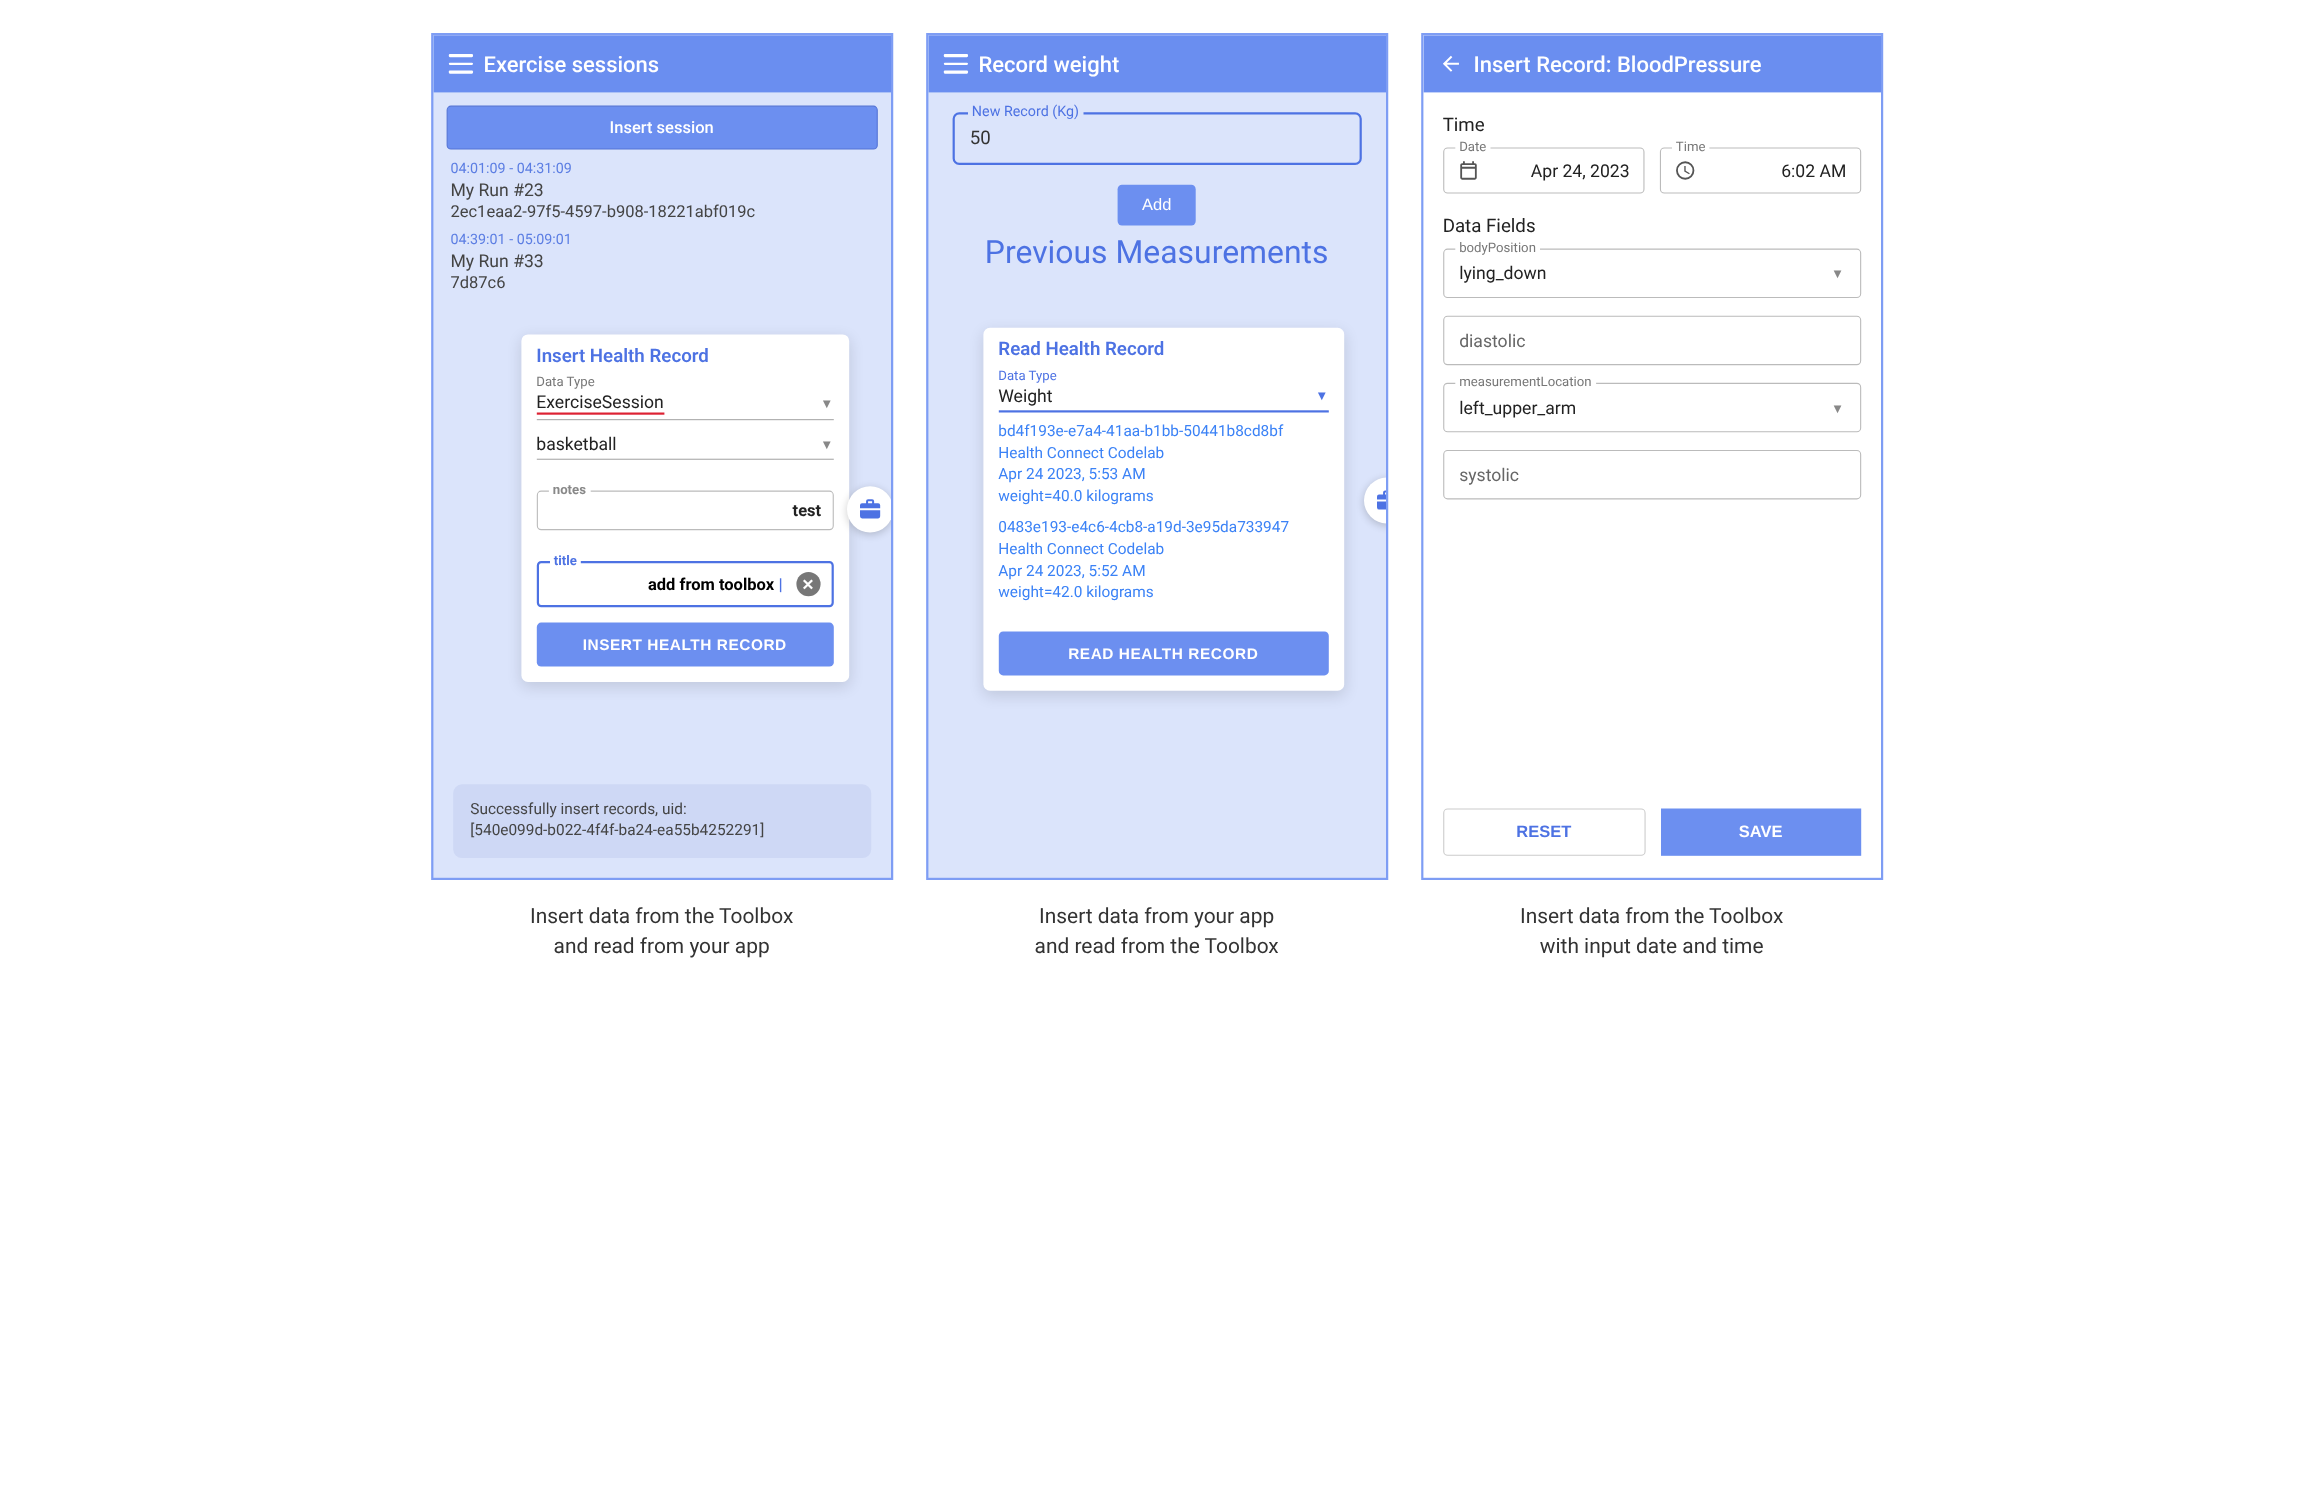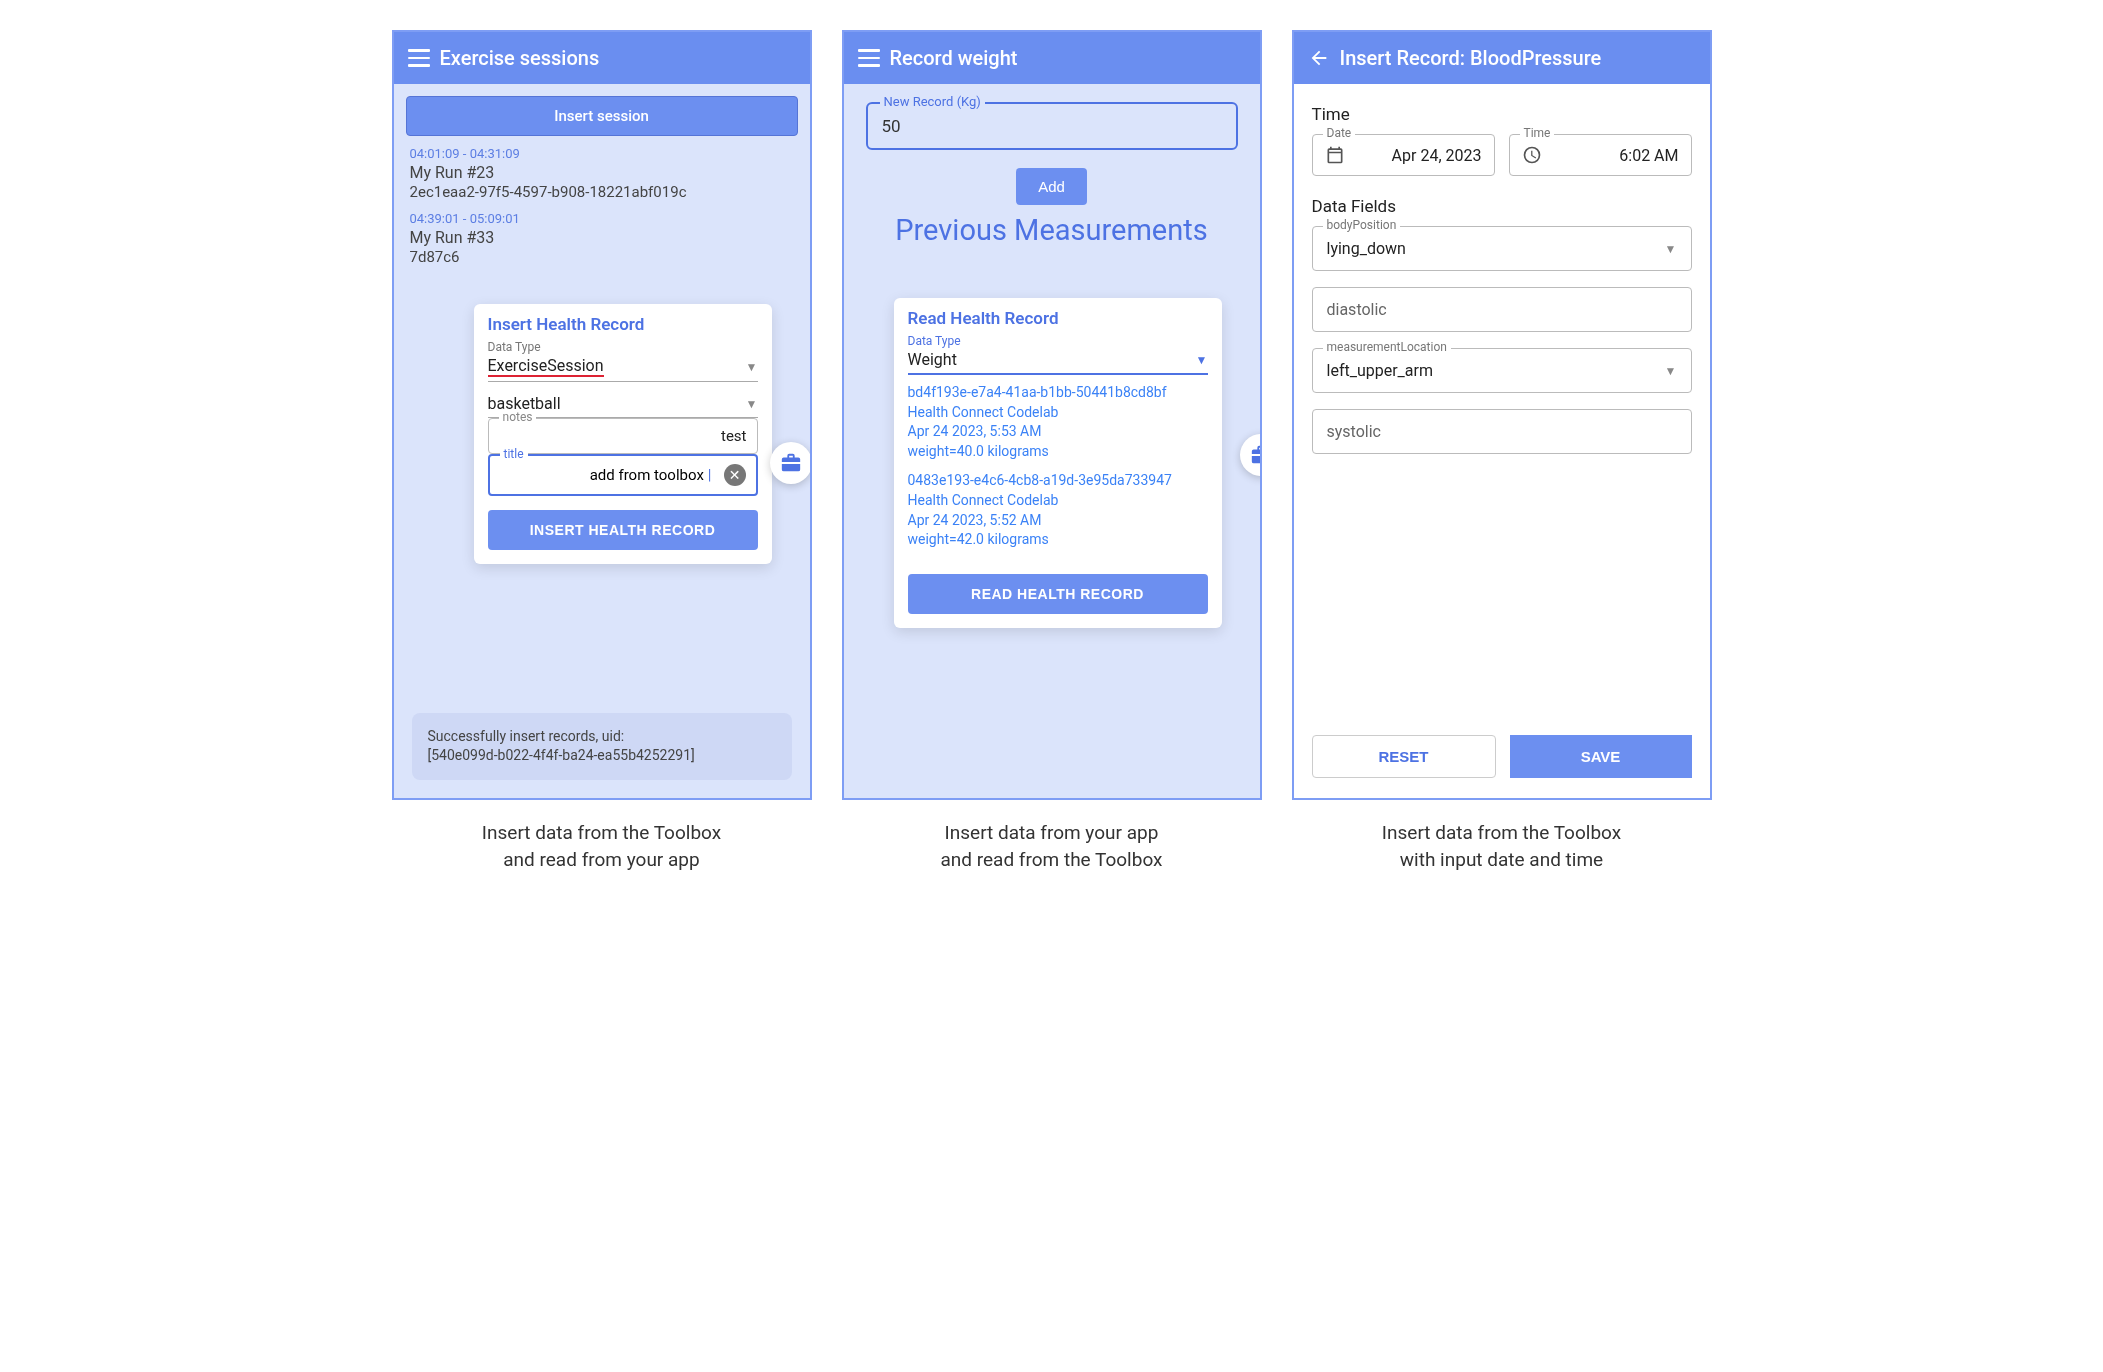--- a/index.html
+++ b/index.html
@@ -82,21 +82,21 @@
     display:flex; align-items:center; justify-content:space-between;
     border-bottom: 1px solid #aaa; padding: 2px 0 4px 0;
     font-size:16px; color:#222;
   }
   .select-line.active { border-bottom: 2px solid #4d72e3; }
   .underline-red { border-bottom:2px solid #d23; display:inline-block; }
   .chev { color:#888; font-size:12px; }
 
   .outlined {
     border:1px solid #bbb; border-radius:4px; padding:8px 10px 8px 10px;
-    margin-top:0; position:relative; font-size:15px;
+    margin-top:28px; position:relative; font-size:15px;font-weight:bold;
   }
   .outlined .lab {
     position:absolute; top:-9px; left:10px; background:#fff;
     font-size:12px; color:#888; padding:0 4px;
   }
   .outlined.focus { border:2px solid #4d72e3; }
   .outlined.focus .lab { color:#4d72e3; }
   .outlined .val { text-align:right; color:#222; }
   .clear-x {
     display:inline-flex; width:22px; height:22px; border-radius:50%;

